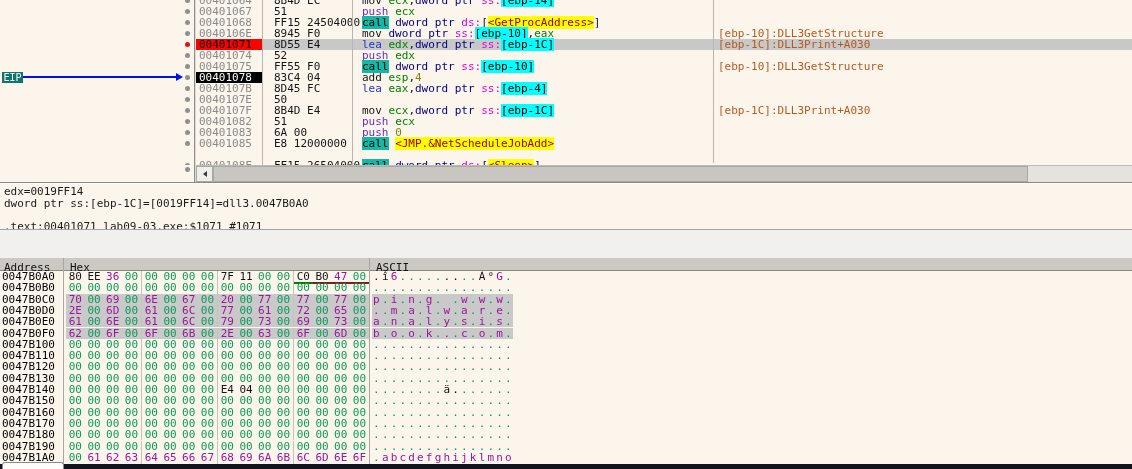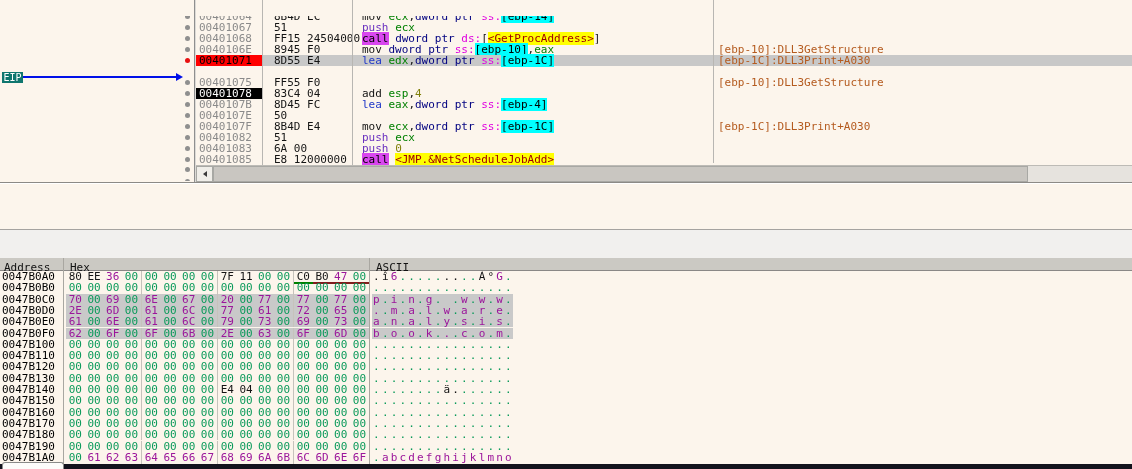--- a/index.html
+++ b/index.html
@@ -2,33 +2,33 @@
 <html><head>
 <meta charset="utf-8">
 <style>
   html,body{margin:0;padding:0;}
   body{width:1132px;height:469px;overflow:hidden;background:#FCF5EC;
        font-family:"DejaVu Sans Mono",monospace;font-size:11px;color:#141414;}
   .screen{position:relative;width:1132px;height:469px;overflow:hidden;}
 
   
   .disasm-pane{position:absolute;left:0;top:0;width:1132px;height:182px;background:#FCF5EC;}
-  #disasm-rows{position:absolute;left:0;top:16px;width:1132px;height:165px;overflow:hidden;}
+  #disasm-rows{position:absolute;left:0;top:0;width:1132px;height:165px;overflow:hidden;}
   .drow{position:absolute;left:0;width:1132px;height:11px;line-height:11px;white-space:pre;}
   .selband{position:absolute;left:262px;right:0;top:0;bottom:0;background:#C8C8C8;}
   .dot{position:absolute;left:185px;top:3px;width:5px;height:5px;border-radius:50%;background:#8F8F8F;}
   .dot.bp{background:#E81010;}
   .addr{position:absolute;left:196px;width:64px;padding-left:3px;color:#8A8A8A;}
   .addr.sel{background:#FF0000;color:#000;}
   .addr.eip{background:#000;color:#FFF;}
   .bytes{position:absolute;left:274px;width:86px;color:#141414;}
   .ins{position:absolute;left:362px;width:350px;}
   .cmt{position:absolute;left:718px;color:#B45A1E;}
   .k-mn{color:#141414}.k-push{color:#6A30C0}.k-lea{color:#2038C8}
-  .k-call{color:#000;background:#d946ef}
+  .k-call{color:#000;background:#14b8a6}
   .k-reg{color:#008000}.k-imm{color:#80800A}.k-sz{color:#000080}
   .k-seg{color:#E000E0}.k-mem{color:#000;background:#00FFFF}
   .k-lbl{color:#A00000;background:#FFFF00}.k-pl{color:#141414}
   .gline{position:absolute;top:0;width:1px;background:#B8B6B2;}
   #gl-a{left:194px;height:182px;background:#8F8F8F;}
   #gl-a2{left:195px;height:182px;background:#DCDAD6;}
   #gl-b{left:262px;height:165px;}
   #gl-c{left:352px;height:165px;}
   #gl-d{left:713px;height:163px;}
   .eip-badge{position:absolute;left:2px;top:72px;width:21px;height:11px;line-height:11px;
@@ -90,21 +90,22 @@
 
 <div class="screen">
 
   <section class="disasm-pane">
     <div id="disasm-rows">
         <div class="drow" style="top: -5px;"><div class="dot"></div><span class="addr">00401064</span><span class="bytes">8B4D EC</span><span class="ins"><span class="k-mn">mov </span><span class="k-reg">ecx</span><span class="k-pl">,</span><span class="k-sz">dword ptr </span><span class="k-seg">ss:</span><span class="k-mem">[ebp-14]</span></span></div>
         <div class="drow" style="top: 6px;"><div class="dot"></div><span class="addr">00401067</span><span class="bytes">51</span><span class="ins"><span class="k-push">push </span><span class="k-reg">ecx</span></span></div>
         <div class="drow" style="top: 17px;"><div class="dot"></div><span class="addr">00401068</span><span class="bytes">FF15 24504000</span><span class="ins"><span class="k-call">call</span><span class="k-pl"> </span><span class="k-sz">dword ptr </span><span class="k-seg">ds:</span><span class="k-pl">[</span><span class="k-lbl">&lt;GetProcAddress&gt;</span><span class="k-pl">]</span></span></div>
         <div class="drow" style="top: 28px;"><div class="dot"></div><span class="addr">0040106E</span><span class="bytes">8945 F0</span><span class="ins"><span class="k-mn">mov </span><span class="k-sz">dword ptr </span><span class="k-seg">ss:</span><span class="k-mem">[ebp-10]</span><span class="k-pl">,</span><span class="k-reg">eax</span></span><span class="cmt">[ebp-10]:DLL3GetStructure</span></div>
         <div class="drow" style="top: 39px;"><div class="selband"></div><div class="dot bp"></div><span class="addr sel">00401071</span><span class="bytes">8D55 E4</span><span class="ins"><span class="k-lea">lea </span><span class="k-reg">edx</span><span class="k-pl">,</span><span class="k-sz">dword ptr </span><span class="k-seg">ss:</span><span class="k-mem">[ebp-1C]</span></span><span class="cmt">[ebp-1C]:DLL3Print+A030</span></div>
-        <div class="drow" style="top: 61px;"><div class="dot"></div><span class="addr">00401075</span><span class="bytes">FF55 F0</span><span class="cmt">[ebp-10]:DLL3GetStructure</span></div>
+        <div class="drow" style="top: 50px;"><div class="dot"></div><span class="addr">00401074</span><span class="bytes">52</span><span class="ins"><span class="k-push">push </span><span class="k-reg">edx</span></span></div>
+        <div class="drow" style="top: 61px;"><div class="dot"></div><span class="addr">00401075</span><span class="bytes">FF55 F0</span><span class="ins"><span class="k-call">call</span><span class="k-pl"> </span><span class="k-sz">dword ptr </span><span class="k-seg">ss:</span><span class="k-mem">[ebp-10]</span></span><span class="cmt">[ebp-10]:DLL3GetStructure</span></div>
         <div class="drow" style="top: 72px;"><div class="dot"></div><span class="addr eip">00401078</span><span class="bytes">83C4 04</span><span class="ins"><span class="k-mn">add </span><span class="k-reg">esp</span><span class="k-pl">,</span><span class="k-imm">4</span></span></div>
         <div class="drow" style="top: 83px;"><div class="dot"></div><span class="addr">0040107B</span><span class="bytes">8D45 FC</span><span class="ins"><span class="k-lea">lea </span><span class="k-reg">eax</span><span class="k-pl">,</span><span class="k-sz">dword ptr </span><span class="k-seg">ss:</span><span class="k-mem">[ebp-4]</span></span></div>
         <div class="drow" style="top: 94px;"><div class="dot"></div><span class="addr">0040107E</span><span class="bytes">50</span></div>
         <div class="drow" style="top: 105px;"><div class="dot"></div><span class="addr">0040107F</span><span class="bytes">8B4D E4</span><span class="ins"><span class="k-mn">mov </span><span class="k-reg">ecx</span><span class="k-pl">,</span><span class="k-sz">dword ptr </span><span class="k-seg">ss:</span><span class="k-mem">[ebp-1C]</span></span><span class="cmt">[ebp-1C]:DLL3Print+A030</span></div>
         <div class="drow" style="top: 116px;"><div class="dot"></div><span class="addr">00401082</span><span class="bytes">51</span><span class="ins"><span class="k-push">push </span><span class="k-reg">ecx</span></span></div>
         <div class="drow" style="top: 127px;"><div class="dot"></div><span class="addr">00401083</span><span class="bytes">6A 00</span><span class="ins"><span class="k-push">push </span><span class="k-imm">0</span></span></div>
         <div class="drow" style="top: 138px; padding-left: 20px;"><div class="dot"></div><span class="addr">00401085</span><span class="bytes">E8 12000000</span><span class="ins"><span class="k-call">call</span><span class="k-pl"> </span><span class="k-lbl">&lt;JMP.&amp;NetScheduleJobAdd&gt;</span></span></div>
         <div class="drow" style="top: 160px;"><div class="dot"></div><span class="addr">0040108F</span><span class="bytes">FF15 26504000</span><span class="ins"><span class="k-call">call</span><span class="k-pl"> </span><span class="k-sz">dword ptr </span><span class="k-seg">ds:</span><span class="k-pl">[</span><span class="k-lbl">&lt;Sleep&gt;</span><span class="k-pl">]</span></span></div>
       </div>
     <div class="gline" id="gl-a"></div>
@@ -120,20 +121,26 @@
       <div class="hs-btn">
           <span class="tri-l"></span>
         </div>
       <div class="hs-thumb"></div>
     </div>
   </section>
 
   <div class="divider1"></div>
   <div class="divider1b"></div>
 
+  <section class="info-pane" id="info-pane">
+      <div class="info-line" style="top: 2px;">edx=0019FF14</div>
+      <div class="info-line" style="top: 13.5px;">dword ptr ss:[ebp-1C]=[0019FF14]=dll3.0047B0A0</div>
+      <div class="info-line" style="top: 25px;"></div>
+      <div class="info-line" style="top: 36.5px;">.text:00401071 lab09-03.exe:$1071 #1071</div>
+    </section>
   <div class="divider2"></div>
 
   <nav class="tabbar" id="tabbar">
 
   <div class="tab active" style="left: 2px; width: 62px;"></div>
       <div class="tab inactive" style="left: 64px; width: 62px;"></div>
       <div class="tab inactive" style="left: 126px; width: 62px;"></div>
       <div class="tab inactive" style="left: 188px; width: 62px;"></div>
       <div class="tab inactive" style="left: 250px; width: 62px;"></div>
       <div class="tab inactive" style="left: 312px; width: 62px;"></div>

